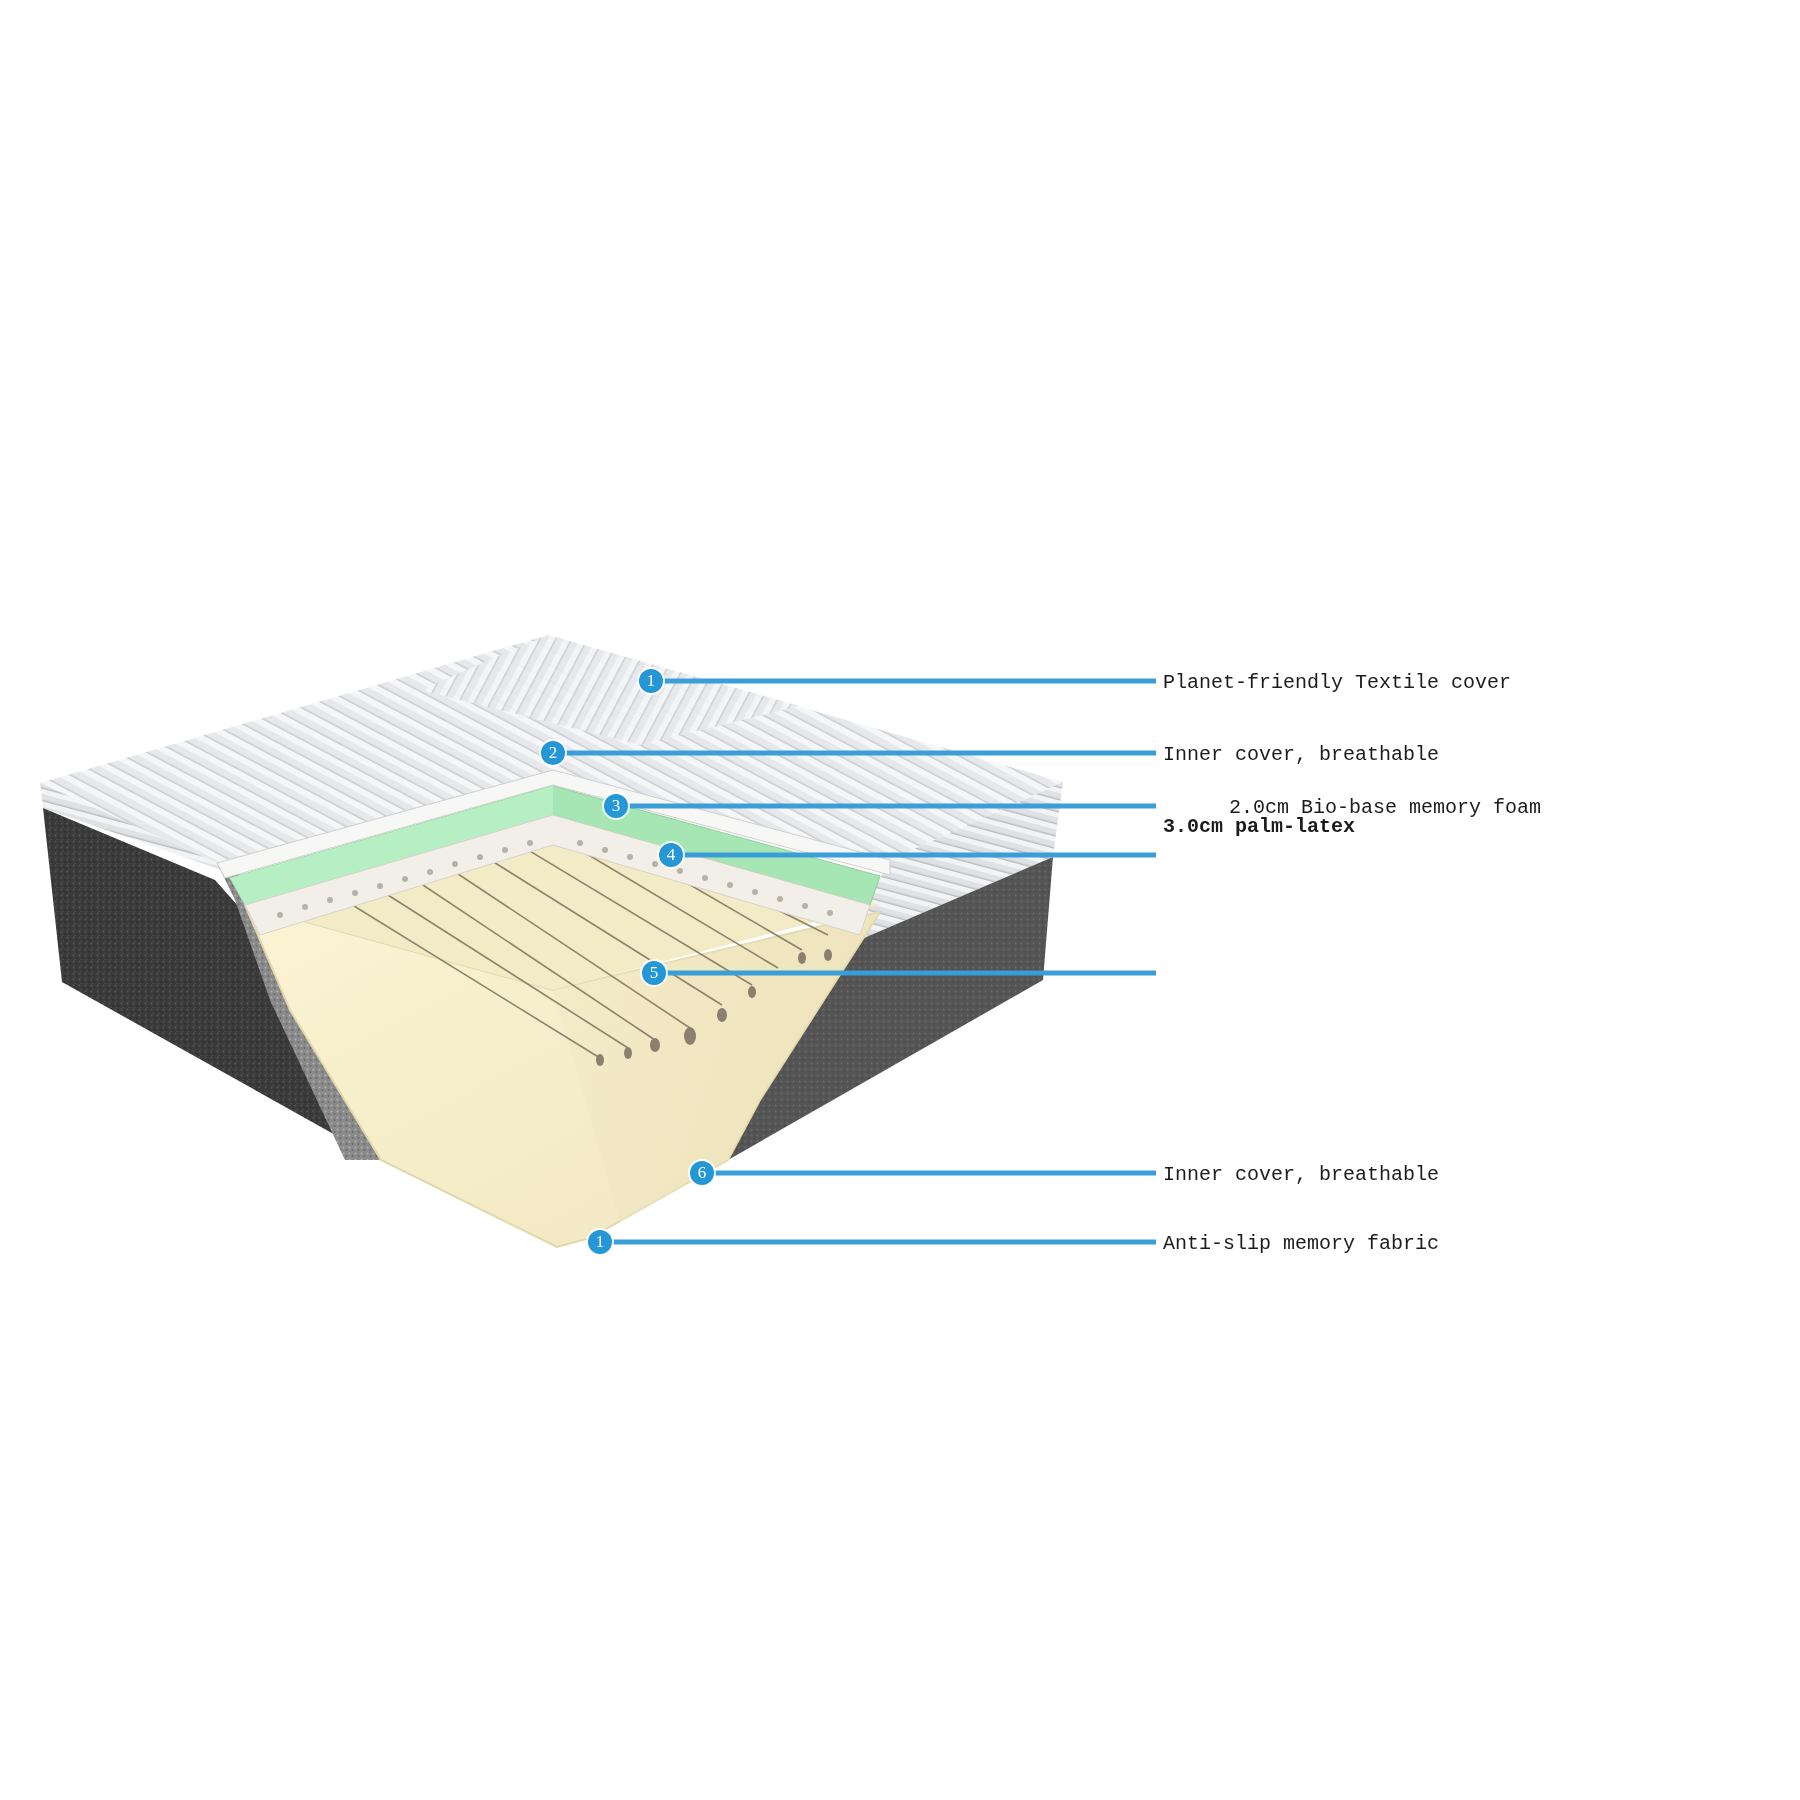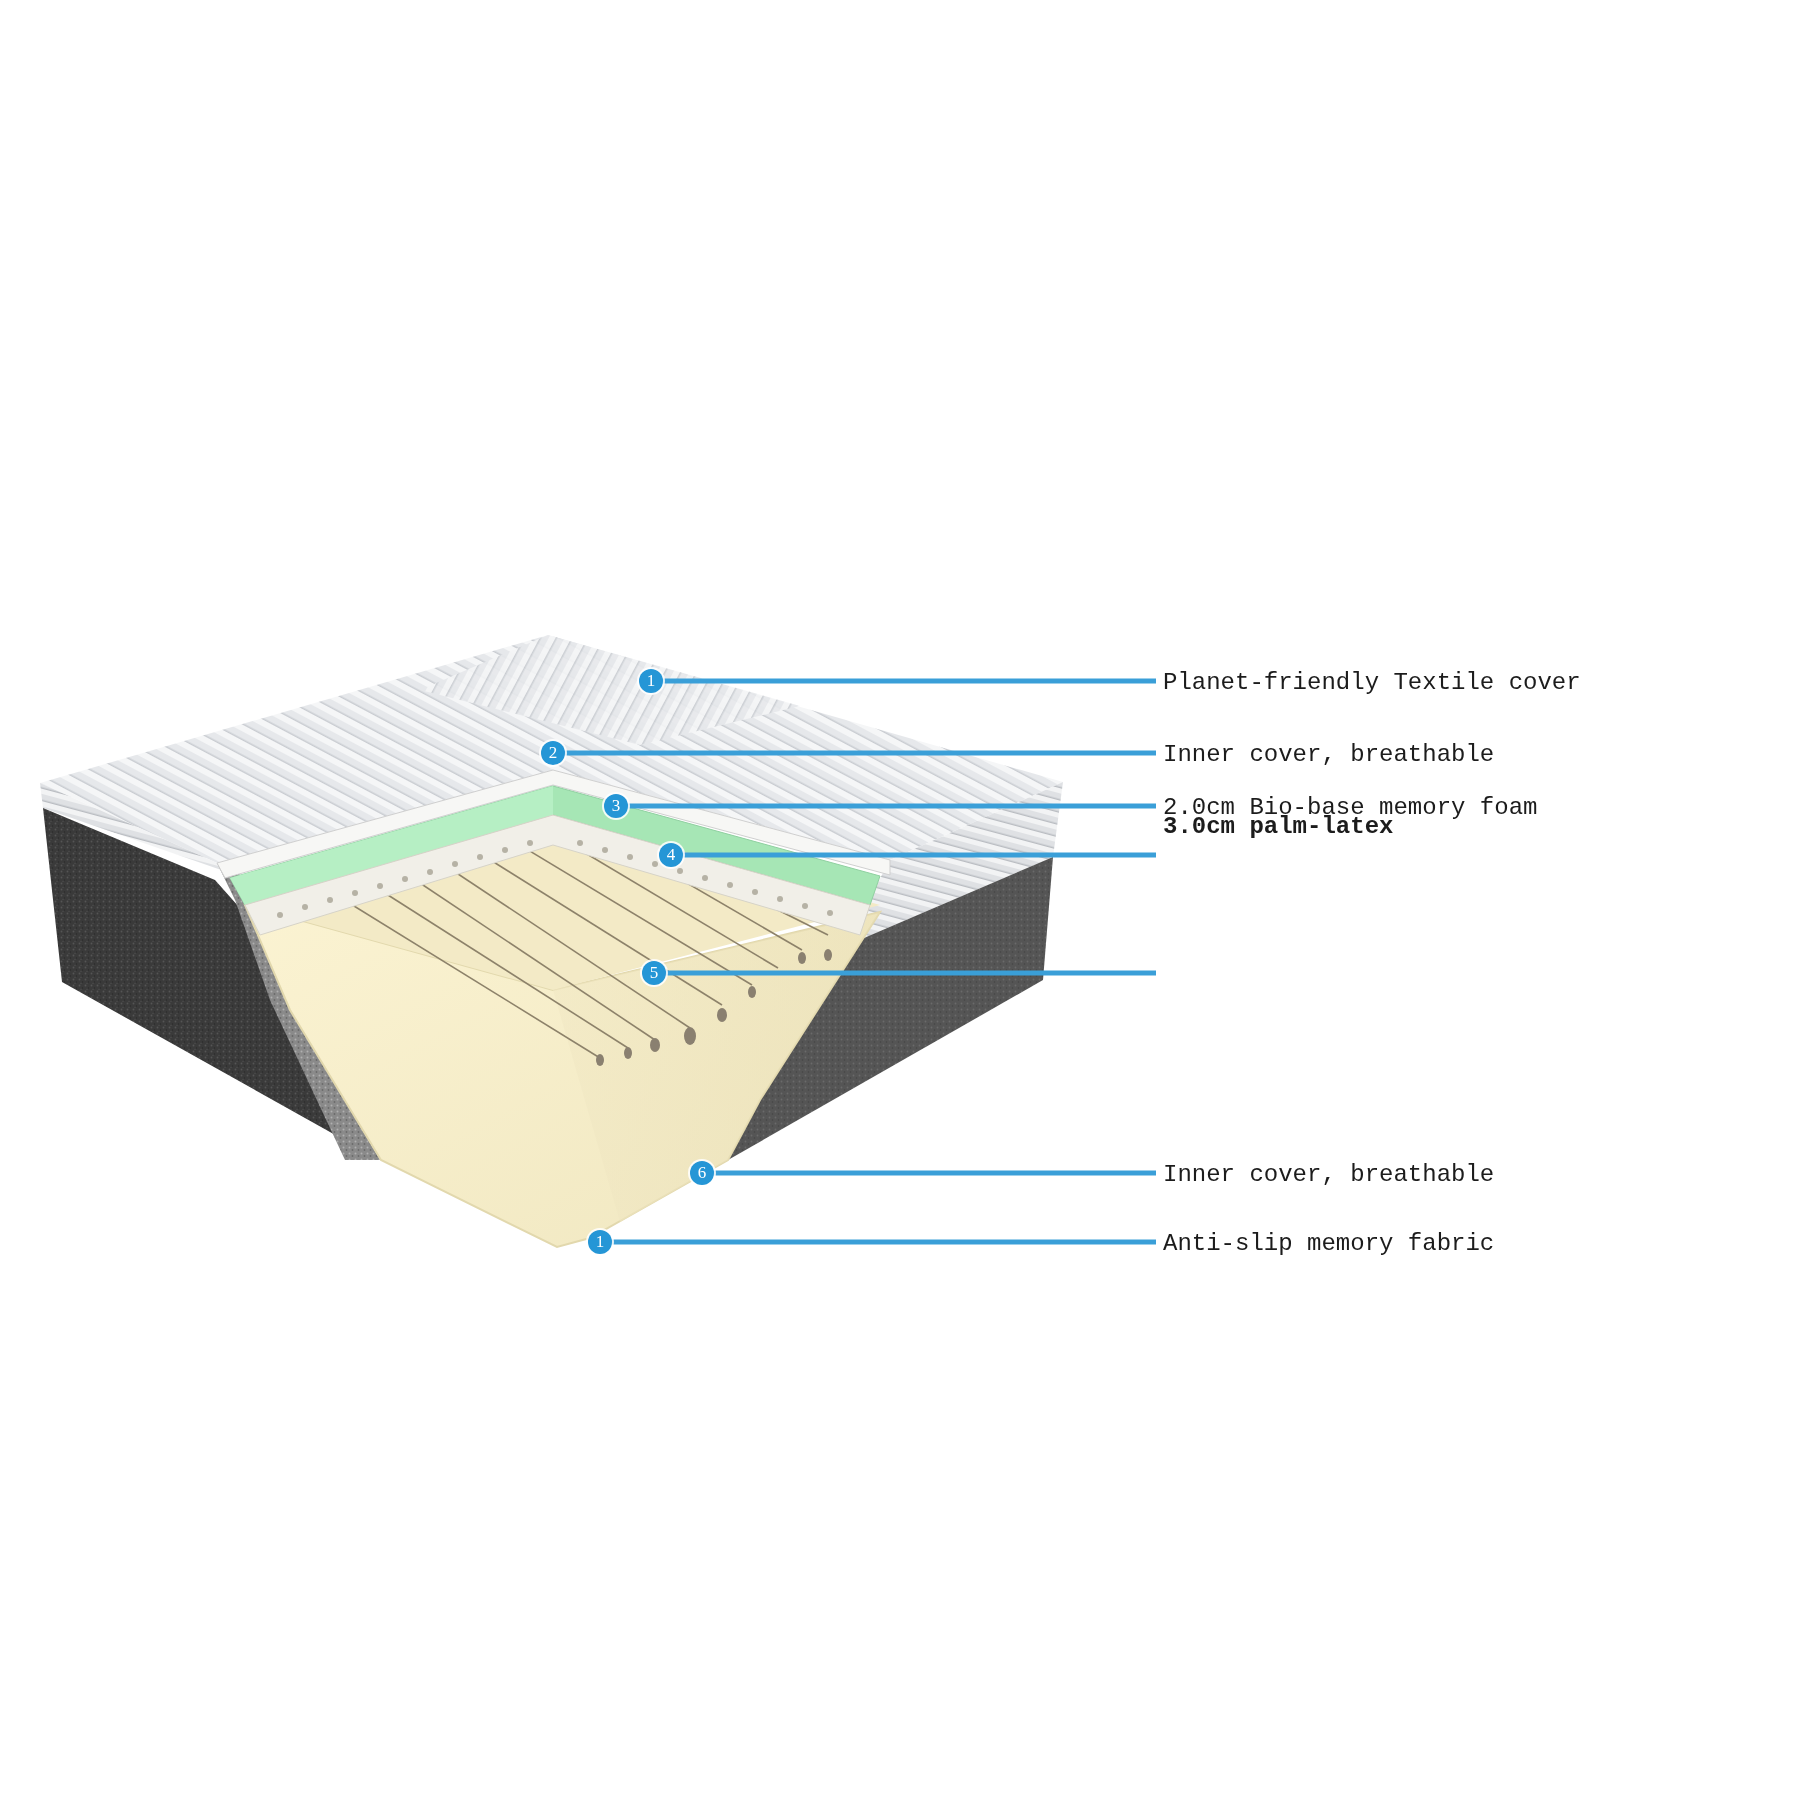--- a/index.html
+++ b/index.html
@@ -2,21 +2,21 @@
 <html><head>
 <meta charset="utf-8">
 <style>
   html, body { margin: 0; padding: 0; background: #ffffff; }
   body { width: 1800px; height: 1800px; position: relative; overflow: hidden; }
   #stage { position: absolute; left: 0; top: 0; width: 1800px; height: 1800px; }
   svg.art { position: absolute; left: 0; top: 0; width: 1800px; height: 1800px; }
   .label {
     position: absolute;
     font-family: "Liberation Mono", "DejaVu Sans Mono", monospace;
-    font-size: 24px;
+    font-size: 20px;
     line-height: 28px;
     color: #1c1c1c;
     white-space: pre;
     letter-spacing: 0px;
     transform: translateY(-50%);
   }
   .leader {
     position: absolute;
     height: 5px;
     background: #3a9fd8;
@@ -179,17 +179,17 @@
   <div class="badge" style="left:651px; top:681px;">1</div>
   <div class="badge" style="left:553px; top:753px;">2</div>
   <div class="badge" style="left:616px; top:806px;">3</div>
   <div class="badge" style="left:671px; top:855px;">4</div>
   <div class="badge" style="left:654px; top:973px;">5</div>
   <div class="badge" style="left:702px; top:1173px;">6</div>
   <div class="badge" style="left:600px; top:1242px;">1</div>
 
   <div class="label" style="left:1163px; top:683px;">Planet-friendly Textile cover</div>
   <div class="label" style="left:1163px; top:755px;">Inner cover, breathable</div>
-  <div class="label" style="left:1163px; top:808px;">2.0cm Bio-base memory foam</div>
+  <div class="label" style="left:1229px; top:808px;">2.0cm Bio-base memory foam</div>
   <div class="label" style="left:1163px; top:827px;font-weight:bold;">3.0cm palm-latex</div>
   <div class="label" style="left:1163px; top:1175px;">Inner cover, breathable</div>
   <div class="label" style="left:1163px; top:1244px;">Anti-slip memory fabric</div>
 </div>
 
 </body></html>

